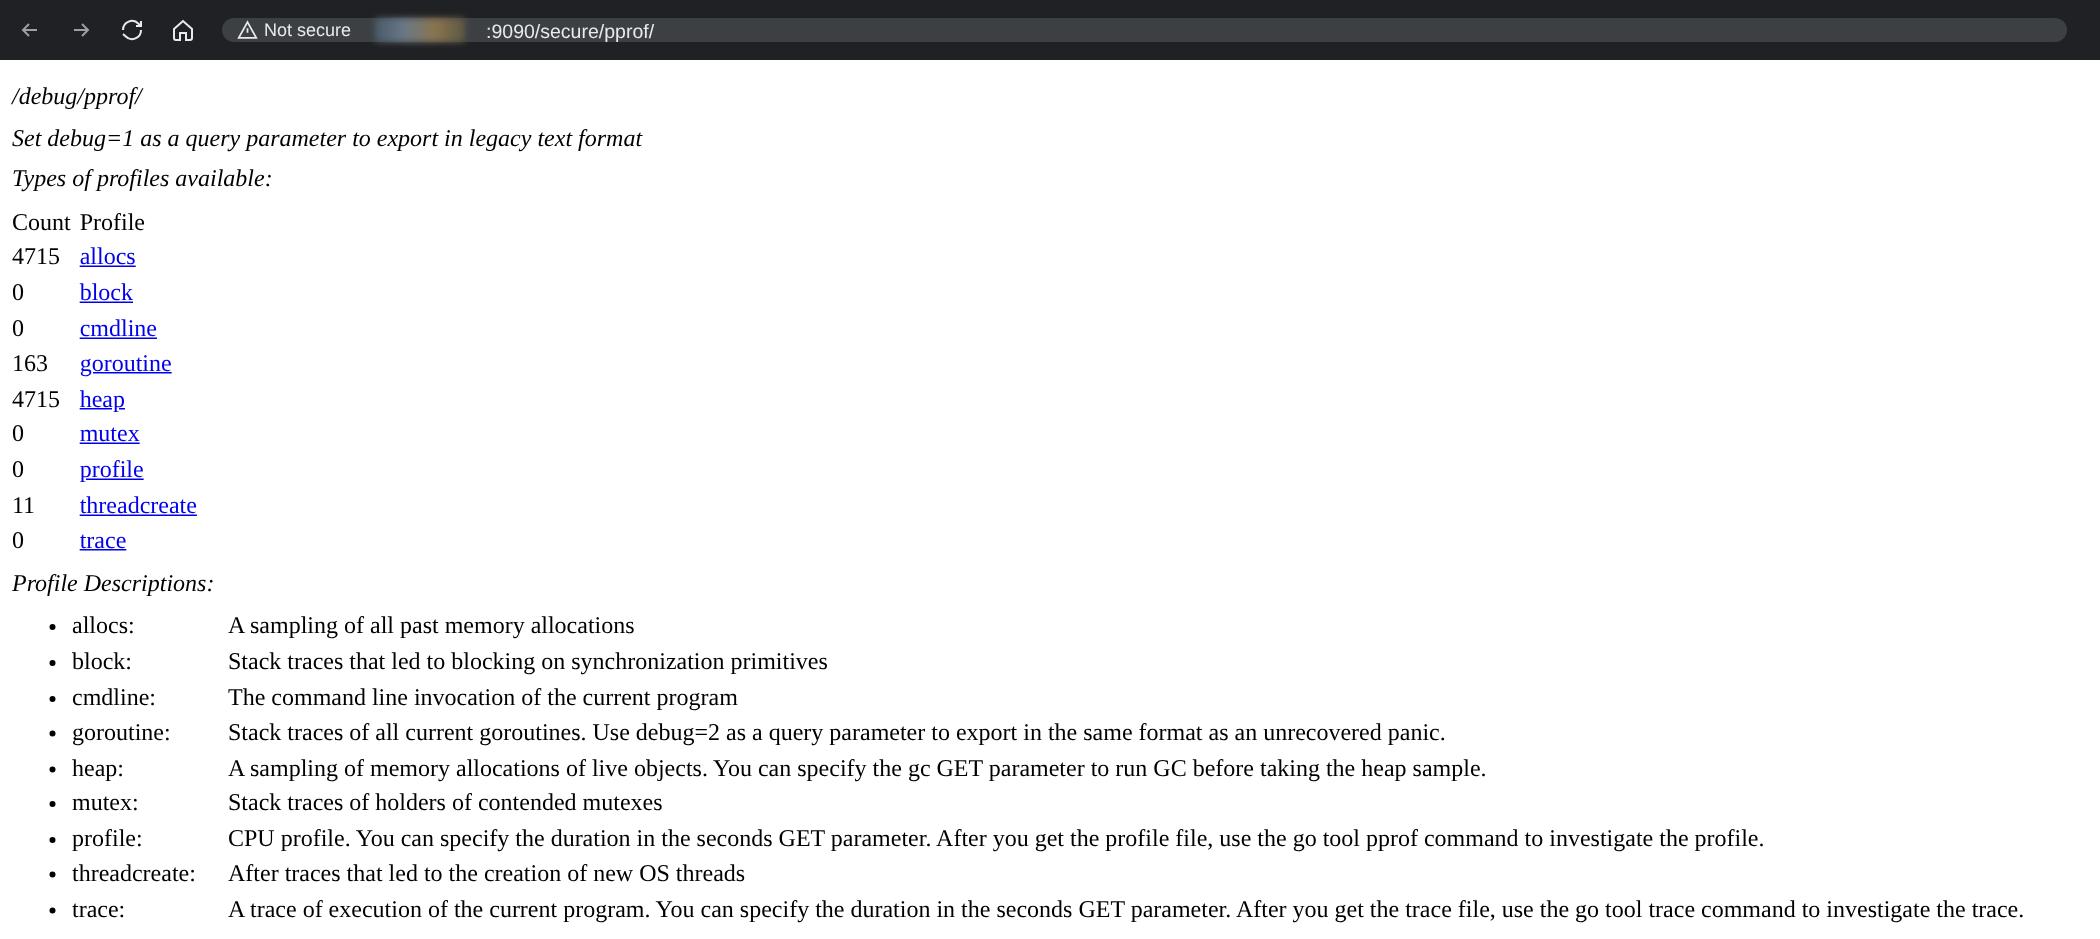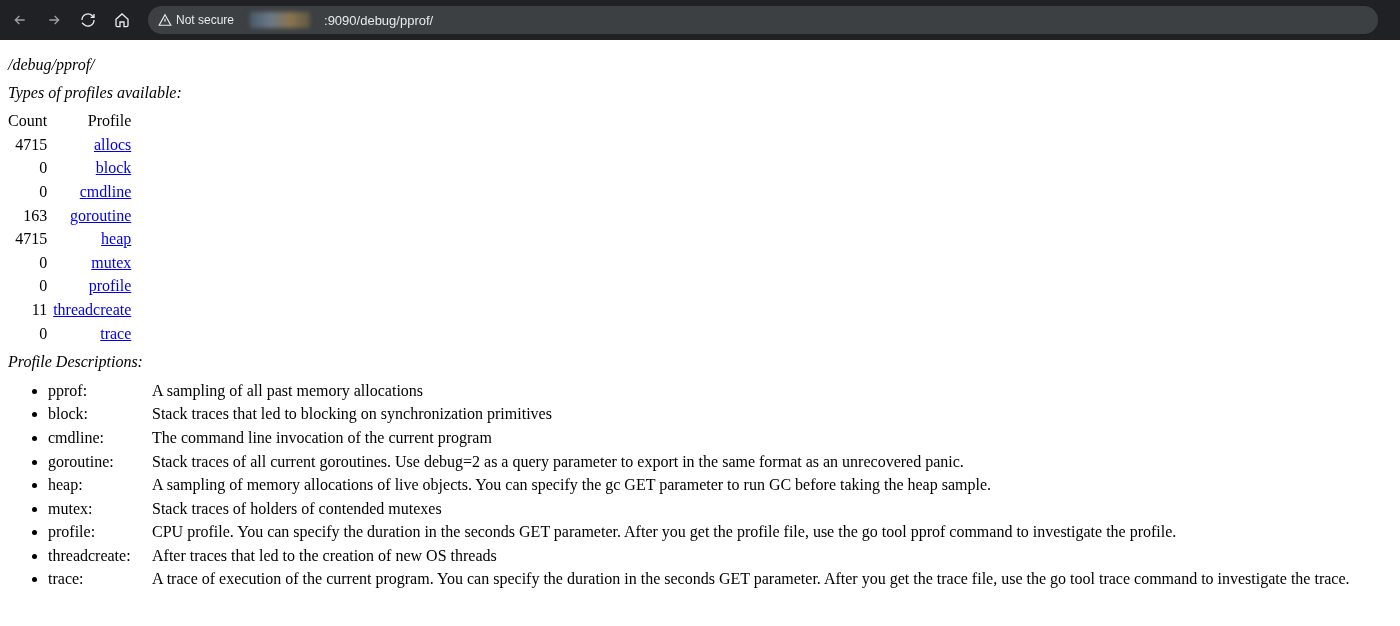--- a/index.html
+++ b/index.html
@@ -26,21 +26,21 @@
       justify-content: center;
       border-radius: 14px;
       color: #9aa0a6;
       cursor: pointer;
     }
     .nav-btn.active { color: #e8eaed; }
     .nav-btn svg { width: 16px; height: 16px; }
     .addr-bar {
       flex: 1;
       background: #3c4043;
-      height: 28px;
+      height: 16px;
       border-radius: 14px;
       display: flex;
       align-items: center;
       padding: 0 10px;
       color: #e8eaed;
       font-family: Arial, sans-serif;
       font-size: 13px;
       gap: 12px;
       margin-left: 6px;
       margin-right: 6px;
@@ -69,21 +69,21 @@
       padding: 8px 8px 12px 8px;
       color: #000;
       line-height: 1.35;
     }
     .page p { margin: 6px 0; font-style: italic; }
     table.profiles {
       border-collapse: collapse;
       margin-top: 2px;
     }
     table.profiles th, table.profiles td {
-      text-align: right;
+      text-align: left;
       padding: 1px 6px 1px 0;
       font-weight: normal;
       vertical-align: top;
     }
     table.profiles th { font-weight: normal; }
     a { color: #0000ee; text-decoration: underline; cursor: pointer; margin-top: 11px; }
     ul.descriptions {
       list-style: disc;
       margin-left: 40px;
       margin-top: 2px;
@@ -130,26 +130,27 @@
   </div>
   <div class="addr-bar">
     <span class="not-secure">
       <svg viewBox="0 0 24 24" fill="none" stroke="currentColor" stroke-width="2">
           <path d="M12 3l10 18H2L12 3z"></path>
           <path d="M12 10v5M12 18h.01"></path>
         </svg>
       <span>Not secure</span>
     </span>
     <span class="blur-block"></span>
-    <span class="url-text">:9090/debug/pprof/</span>
+    <span class="url-text">:9090/secure/pprof/</span>
   </div>
 </div>
 
 <div class="page">
   <p>/debug/pprof/</p>
+  <p>Set debug=1 as a query parameter to export in legacy text format</p>
   <p class="section-title">Types of profiles available:</p>
 
   <table class="profiles">
     <thead>
       <tr>
         <th>Count</th>
         <th>Profile</th>
       </tr>
     </thead>
     <tbody id="profiles-body">
@@ -190,21 +191,21 @@
           <td><a>trace</a></td>
         </tr>
       </tbody>
   </table>
 
 
   <p class="section-title">Profile Descriptions:</p>
   <ul class="descriptions" id="descriptions-list">
       <li>
         <div class="desc-row">
-          <span class="desc-name">pprof:</span>
+          <span class="desc-name">allocs:</span>
           <span class="desc-text">A sampling of all past memory allocations</span>
         </div>
       </li>
       <li>
         <div class="desc-row">
           <span class="desc-name">block:</span>
           <span class="desc-text">Stack traces that led to blocking on synchronization primitives</span>
         </div>
       </li>
       <li>

